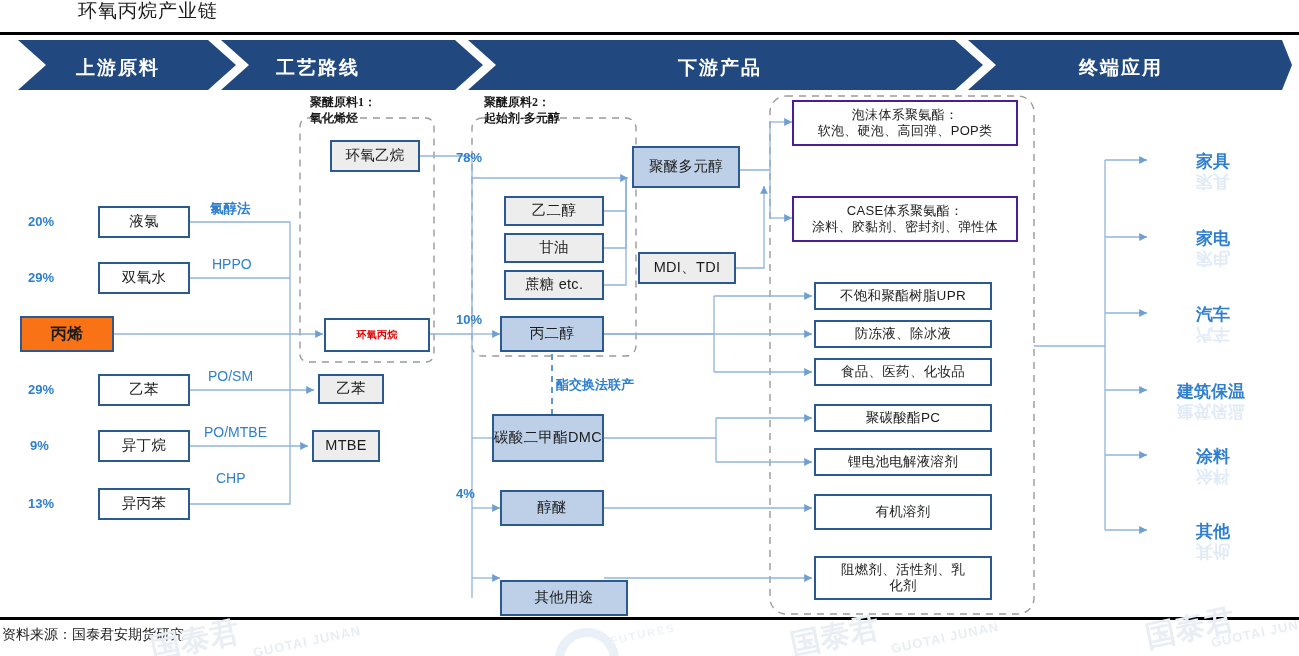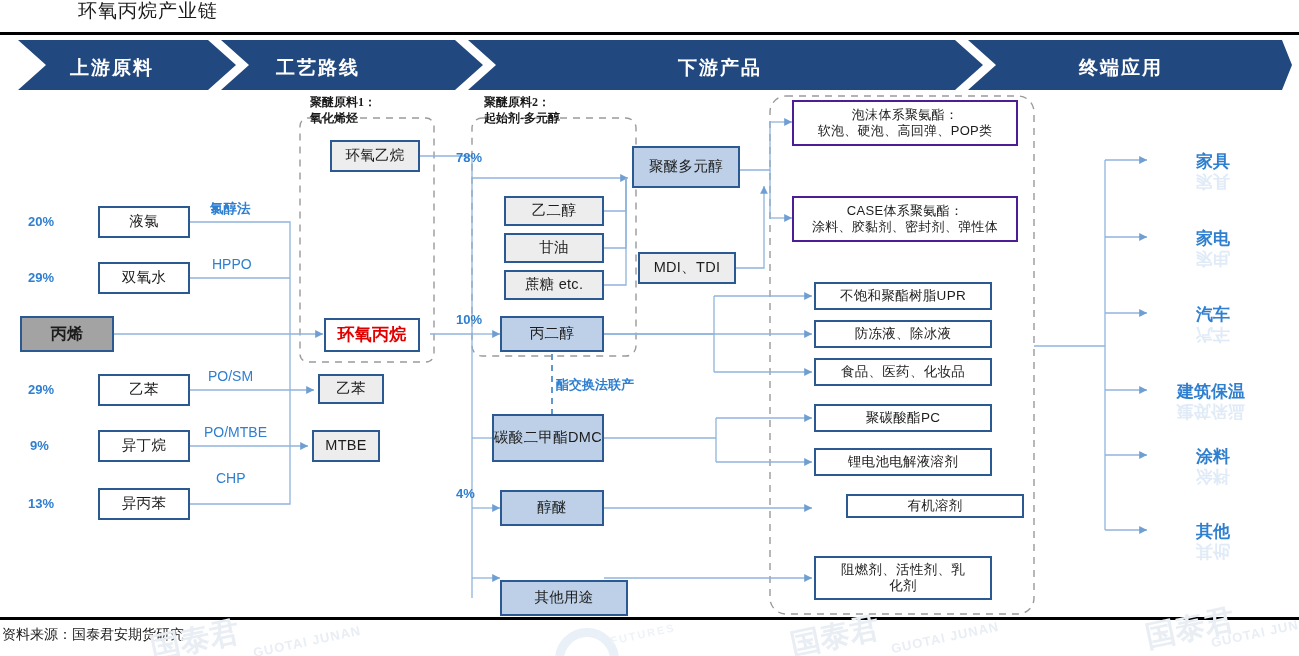--- a/index.html
+++ b/index.html
@@ -36,21 +36,21 @@
   #flow{position:absolute;left:0;top:0;width:1299px;height:656px;}
 
   
   .bx{position:absolute;box-sizing:border-box;border:2px solid #4c1d95;
       display:flex;align-items:center;justify-content:center;text-align:center;
       font-size:14.5px;color:#1c1c1c;line-height:1.22;letter-spacing:.3px;}
   .bx.thick{border-width:2.5px;border-color:#2b5a92;}
   .f-white{background:#ffffff;}
   .f-gray{background:#ededed;}
   .f-blue{background:#bdd0e7;}
-  .f-pale{background:#a3a3a3;}
+  .f-pale{background:#f97316;}
   .t-red{color:#e00000;font-weight:bold;}
   .t-bold{font-weight:bold;}
 
   
   .pct{position:absolute;color:#2f7fd0;font-size:13px;font-weight:bold;white-space:nowrap;}
   .rx{position:absolute;color:#2f7fd0;font-size:14px;white-space:nowrap;}
   .rx.kai{font-family:"Liberation Serif","DejaVu Serif",serif;font-weight:bold;font-size:13.5px;}
   .grp{position:absolute;font-family:"Liberation Serif","DejaVu Serif",serif;
        font-size:12px;font-weight:bold;color:#1a1a1a;line-height:1.35;white-space:nowrap;}
 
@@ -77,21 +77,21 @@
   <div class="wm wm-d">GUOTAI JUNAN</div>
   <div class="wm wm-e">国泰君</div>
   <div class="wm wm-f">GUOTAI JUNAN</div>
 
   <svg id="hdr" viewBox="0 0 1299 50" preserveAspectRatio="none">
     <path d="M18,0 L208,0 L236,25 L208,50 L18,50 L46,25 Z" fill="#22497f"></path>
     <path d="M221,0 L455,0 L483,25 L455,50 L221,50 L249,25 Z" fill="#22497f"></path>
     <path d="M468,0 L955,0 L983,25 L955,50 L468,50 L496,25 Z" fill="#22497f"></path>
     <path d="M968,0 L1282,0 L1292,25 L1282,50 L968,50 L996,25 Z" fill="#22497f"></path>
   </svg>
-  <div class="hdr-label" style="left:70px;">上游原料</div>
+  <div class="hdr-label" style="left:76px;">上游原料</div>
   <div class="hdr-label" style="left:276px;">工艺路线</div>
   <div class="hdr-label" style="left:678px;">下游产品</div>
   <div class="hdr-label" style="left:1079px;">终端应用</div>
 
   <svg id="flow" viewBox="0 0 1299 656">
     <defs>
       <marker id="ah" markerWidth="7" markerHeight="7" refX="6" refY="3" orient="auto">
         <path d="M0,0 L6,3 L0,6 z" fill="#6f9fd2"></path>
       </marker>
     </defs>
@@ -194,21 +194,21 @@
 
   <div class="pct" style="left:30px;top:438px;">9%</div>
   <div class="bx thick f-white" style="left:98px;top:430px;width:92px;height:32px;">异丁烷</div>
   <div class="rx" style="left:204px;top:424px;">PO/MTBE</div>
 
   <div class="pct" style="left:28px;top:496px;">13%</div>
   <div class="bx thick f-white" style="left:98px;top:488px;width:92px;height:32px;">异丙苯</div>
   <div class="rx" style="left:216px;top:470px;">CHP</div>
 
   <div class="bx thick f-gray" style="left:330px;top:140px;width:90px;height:32px;">环氧乙烷</div>
-  <div class="bx thick f-white t-red" style="left:324px;top:318px;width:96px;height:34px;font-size:17px;">环氧丙烷</div>
+  <div class="bx thick f-white t-red" style="left:324px;top:318px;width:106px;height:34px;font-size:10px;">环氧丙烷</div>
   <div class="bx thick f-gray" style="left:318px;top:374px;width:66px;height:30px;">乙苯</div>
   <div class="bx thick f-gray" style="left:312px;top:430px;width:68px;height:32px;">MTBE</div>
 
   <div class="pct" style="left:456px;top:150px;">78%</div>
   <div class="pct" style="left:456px;top:312px;">10%</div>
   <div class="pct" style="left:456px;top:486px;">4%</div>
 
   <div class="bx thick f-gray" style="left:504px;top:196px;width:100px;height:30px;">乙二醇</div>
   <div class="bx thick f-gray" style="left:504px;top:233px;width:100px;height:30px;">甘油</div>
   <div class="bx thick f-gray" style="left:504px;top:270px;width:100px;height:30px;">蔗糖 etc.</div>
@@ -237,21 +237,21 @@
     <span>涂料、胶黏剂、密封剂、弹性体</span>
   </div>
 
   <div class="bx thick f-white" style="left:814px;top:282px;width:178px;height:28px;font-size:13.5px;">不饱和聚酯树脂UPR</div>
   <div class="bx thick f-white" style="left:814px;top:358px;width:178px;height:28px;font-size:13.5px;">食品、医药、化妆品</div>
   <div class="bx thick f-white" style="left:814px;top:320px;width:178px;height:28px;font-size:13.5px;">防冻液、除冰液</div>
 
   <div class="bx thick f-white" style="left:814px;top:404px;width:178px;height:28px;font-size:13.5px;">聚碳酸酯PC</div>
   <div class="bx thick f-white" style="left:814px;top:448px;width:178px;height:28px;font-size:13.5px;">锂电池电解液溶剂</div>
 
-  <div class="bx thick f-white" style="left:814px;top:494px;width:178px;height:24px;font-size:13.5px;margin-left:32px;">有机溶剂</div>
+  <div class="bx thick f-white" style="left:814px;top:494px;width:178px;height:36px;font-size:13.5px;">有机溶剂</div>
 
   <div class="bx thick f-white" style="left:814px;top:556px;width:178px;height:44px;flex-direction:column;font-size:13.5px;">
     <span>阻燃剂、活性剂、乳</span>
     <span>化剂</span>
   </div>
 
   <div class="app" style="left:1196px;top:150px;">家具</div>
   <div class="app-sh" style="left:1196px;top:170px;">家具</div>
 
   <div class="app" style="left:1196px;top:227px;">家电</div>

